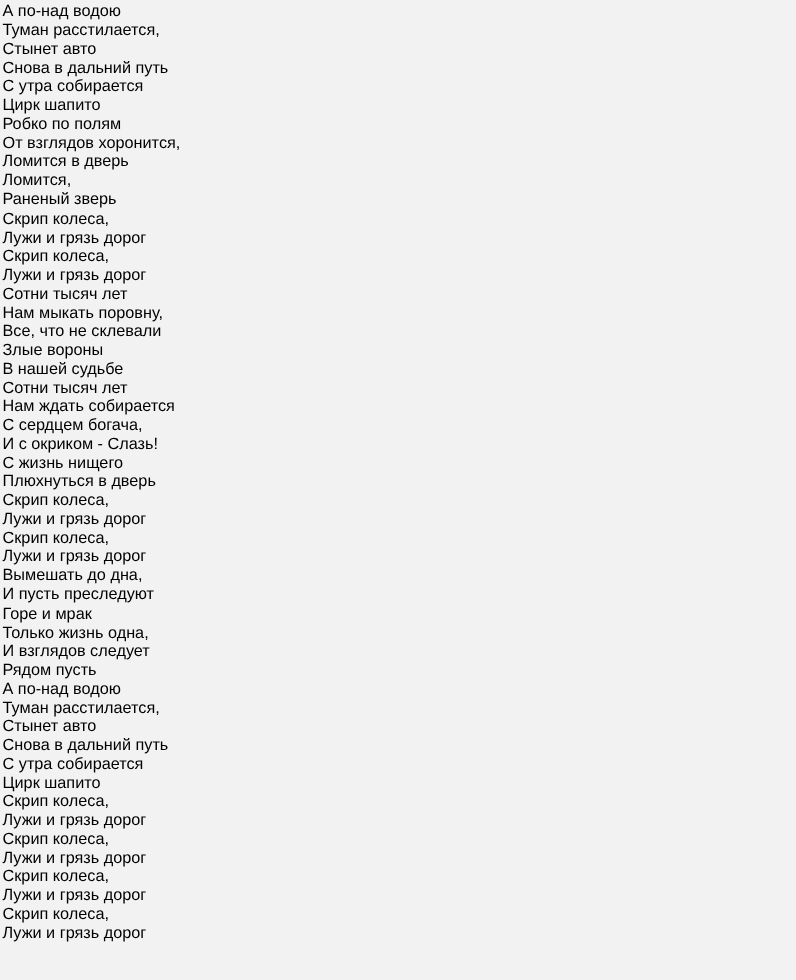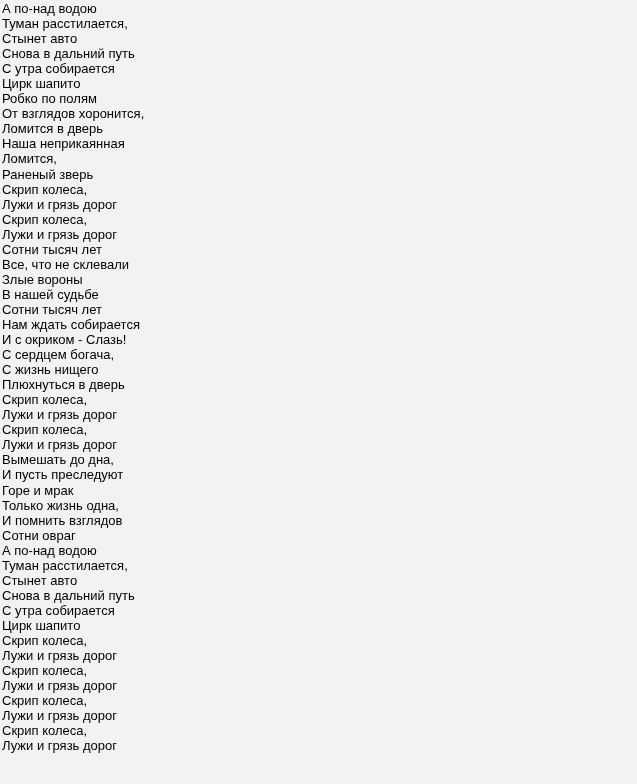--- a/index.html
+++ b/index.html
@@ -33,47 +33,47 @@
 <div class="lyrics-page">
     <div class="lyrics-line">А по-над водою</div>
     <div class="lyrics-line">Туман расстилается,</div>
     <div class="lyrics-line">Стынет авто</div>
     <div class="lyrics-line">Снова в дальний путь</div>
     <div class="lyrics-line">С утра собирается</div>
     <div class="lyrics-line">Цирк шапито</div>
     <div class="lyrics-line">Робко по полям</div>
     <div class="lyrics-line">От взглядов хоронится,</div>
     <div class="lyrics-line">Ломится в дверь</div>
-    <div class="lyrics-line">Наша неприкаянная</div>
     <div class="lyrics-line">Ломится,</div>
     <div class="lyrics-line">Раненый зверь</div>
     <div class="lyrics-line">Скрип колеса,</div>
     <div class="lyrics-line">Лужи и грязь дорог</div>
     <div class="lyrics-line">Скрип колеса,</div>
     <div class="lyrics-line">Лужи и грязь дорог</div>
     <div class="lyrics-line">Сотни тысяч лет</div>
+    <div class="lyrics-line">Нам мыкать поровну,</div>
     <div class="lyrics-line">Все, что не склевали</div>
     <div class="lyrics-line">Злые вороны</div>
     <div class="lyrics-line">В нашей судьбе</div>
     <div class="lyrics-line">Сотни тысяч лет</div>
     <div class="lyrics-line">Нам ждать собирается</div>
+    <div class="lyrics-line">С сердцем богача,</div>
     <div class="lyrics-line">И с окриком - Слазь!</div>
-    <div class="lyrics-line">С сердцем богача,</div>
     <div class="lyrics-line">С жизнь нищего</div>
     <div class="lyrics-line">Плюхнуться в дверь</div>
     <div class="lyrics-line">Скрип колеса,</div>
     <div class="lyrics-line">Лужи и грязь дорог</div>
     <div class="lyrics-line">Скрип колеса,</div>
     <div class="lyrics-line">Лужи и грязь дорог</div>
     <div class="lyrics-line">Вымешать до дна,</div>
     <div class="lyrics-line">И пусть преследуют</div>
     <div class="lyrics-line">Горе и мрак</div>
     <div class="lyrics-line">Только жизнь одна,</div>
-    <div class="lyrics-line">И помнить взглядов</div>
-    <div class="lyrics-line">Сотни овраг</div>
+    <div class="lyrics-line">И взглядов следует</div>
+    <div class="lyrics-line">Рядом пусть</div>
     <div class="lyrics-line">А по-над водою</div>
     <div class="lyrics-line">Туман расстилается,</div>
     <div class="lyrics-line">Стынет авто</div>
     <div class="lyrics-line">Снова в дальний путь</div>
     <div class="lyrics-line">С утра собирается</div>
     <div class="lyrics-line">Цирк шапито</div>
     <div class="lyrics-line">Скрип колеса,</div>
     <div class="lyrics-line">Лужи и грязь дорог</div>
     <div class="lyrics-line">Скрип колеса,</div>
     <div class="lyrics-line">Лужи и грязь дорог</div>

